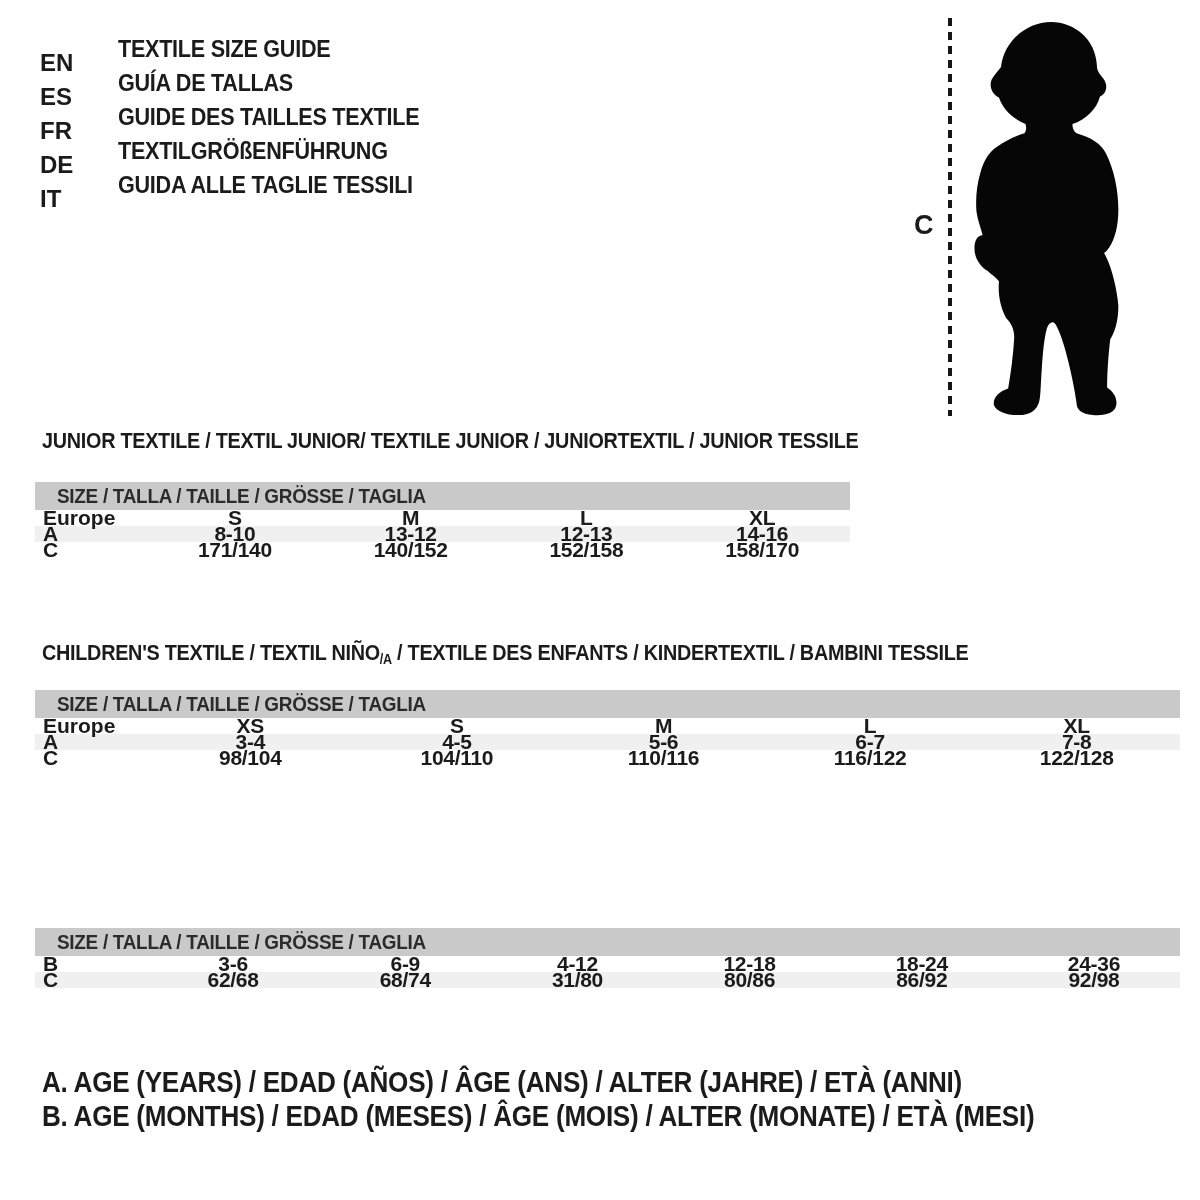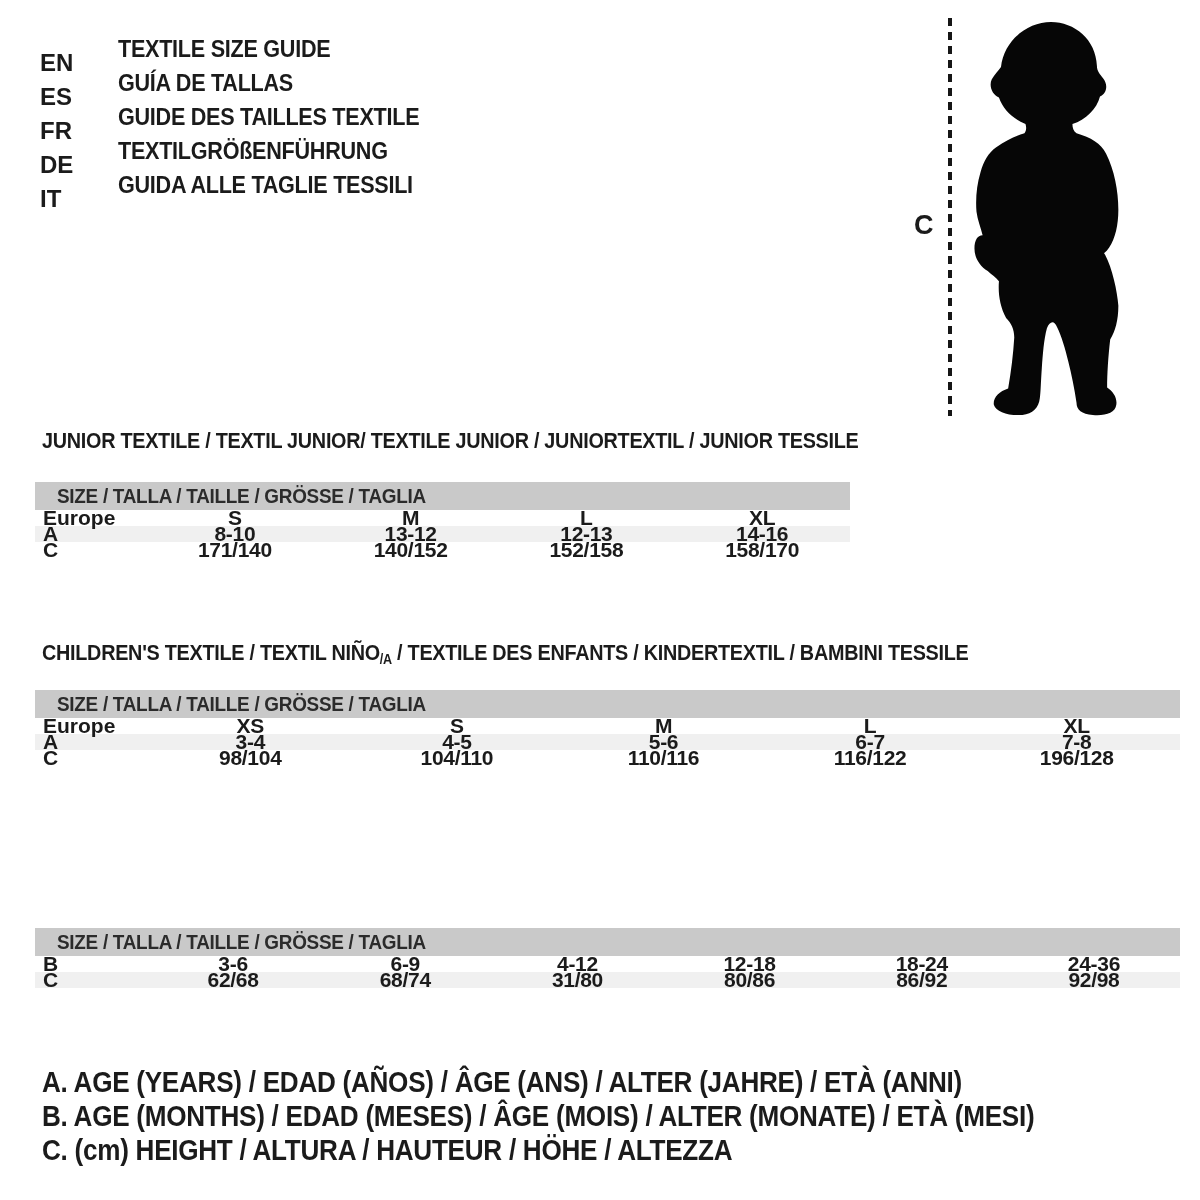--- a/index.html
+++ b/index.html
@@ -182,21 +182,21 @@
       <span class="tcell">5-6</span>
       <span class="tcell">6-7</span>
       <span class="tcell">7-8</span>
     </div>
     <div class="trow">
       <span class="tlabel">C</span>
       <span class="tcell">98/104</span>
       <span class="tcell">104/110</span>
       <span class="tcell">110/116</span>
       <span class="tcell">116/122</span>
-      <span class="tcell">196/128</span>
+      <span class="tcell">122/128</span>
     </div>
   </div>
 
   <div class="table" style="top:928px; width:1145px">
     <div class="size-header">
       <span class="condensed">SIZE / TALLA / TAILLE / GRÖSSE / TAGLIA</span>
     </div>
     <div class="trow">
       <span class="tlabel">B</span>
       <span class="tcell">3-6</span>
@@ -217,18 +217,15 @@
     </div>
   </div>
 
   <div class="legend">
     <div class="legend-line">
       <span class="condensed">A. AGE (YEARS) / EDAD (AÑOS) / ÂGE (ANS) / ALTER (JAHRE) / ETÀ (ANNI)</span>
     </div>
     <div class="legend-line">
       <span class="condensed">B. AGE (MONTHS) / EDAD (MESES) / ÂGE (MOIS) / ALTER (MONATE) / ETÀ (MESI)</span>
     </div>
-    <div class="legend-line">
-      <span class="condensed">C. (cm) HEIGHT / ALTURA / HAUTEUR / HÖHE / ALTEZZA</span>
-    </div>
   </div>
 
 </div>
 
 </body></html>

